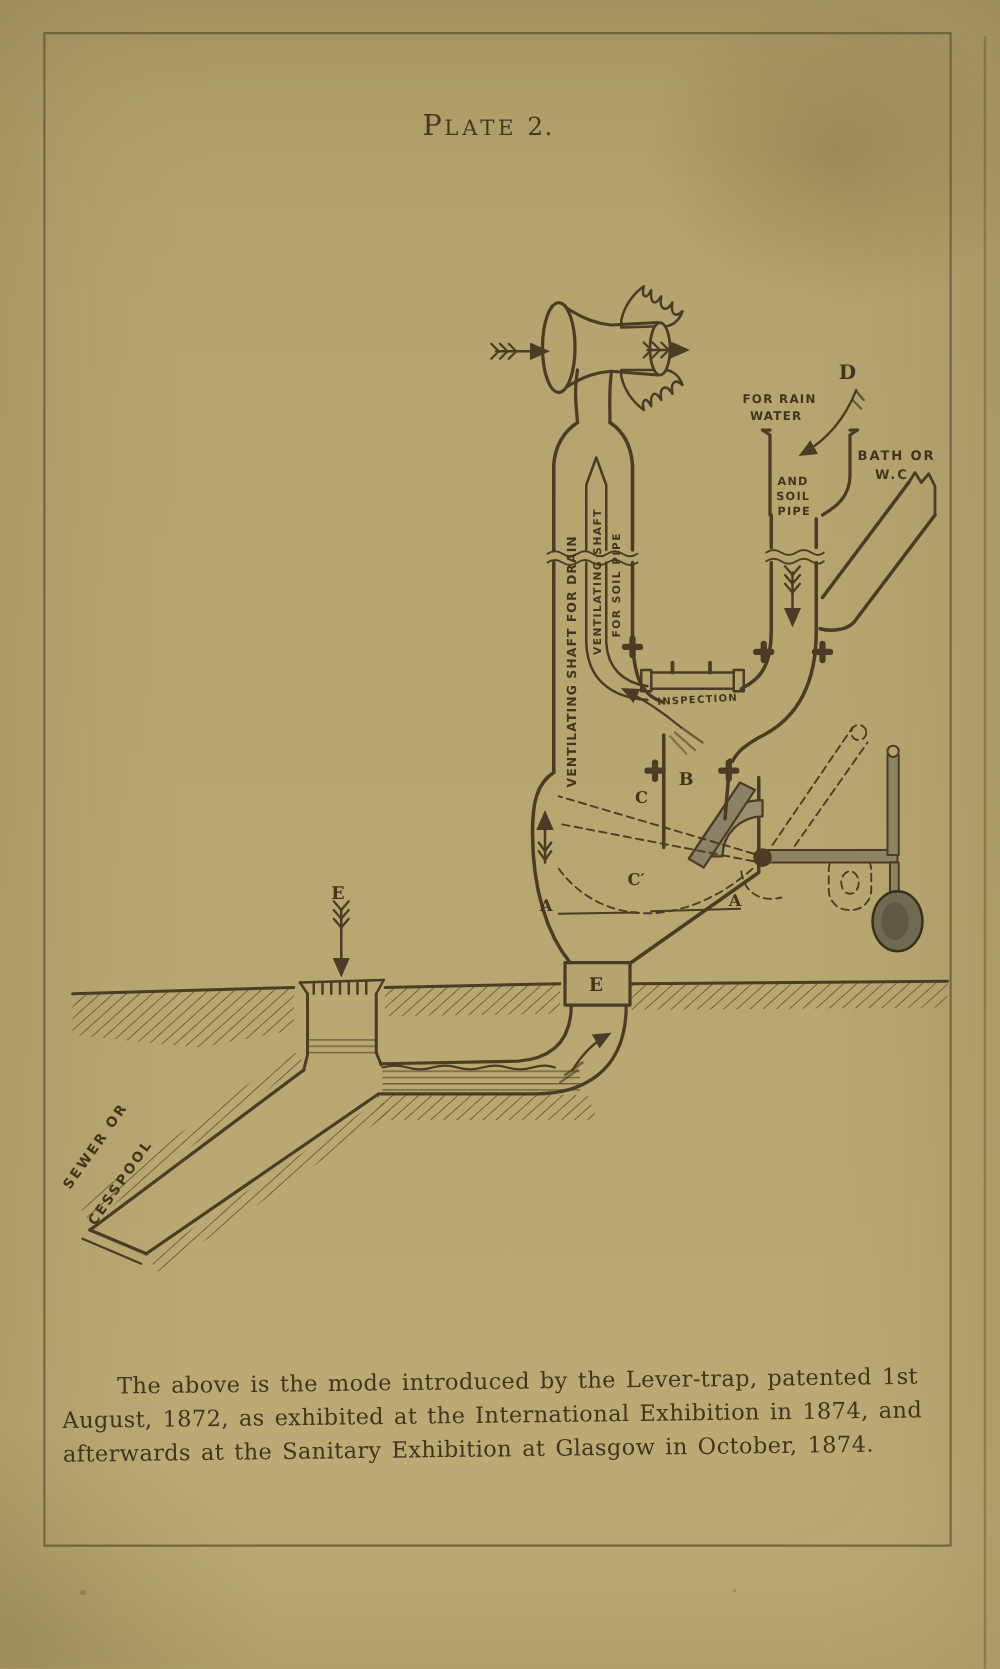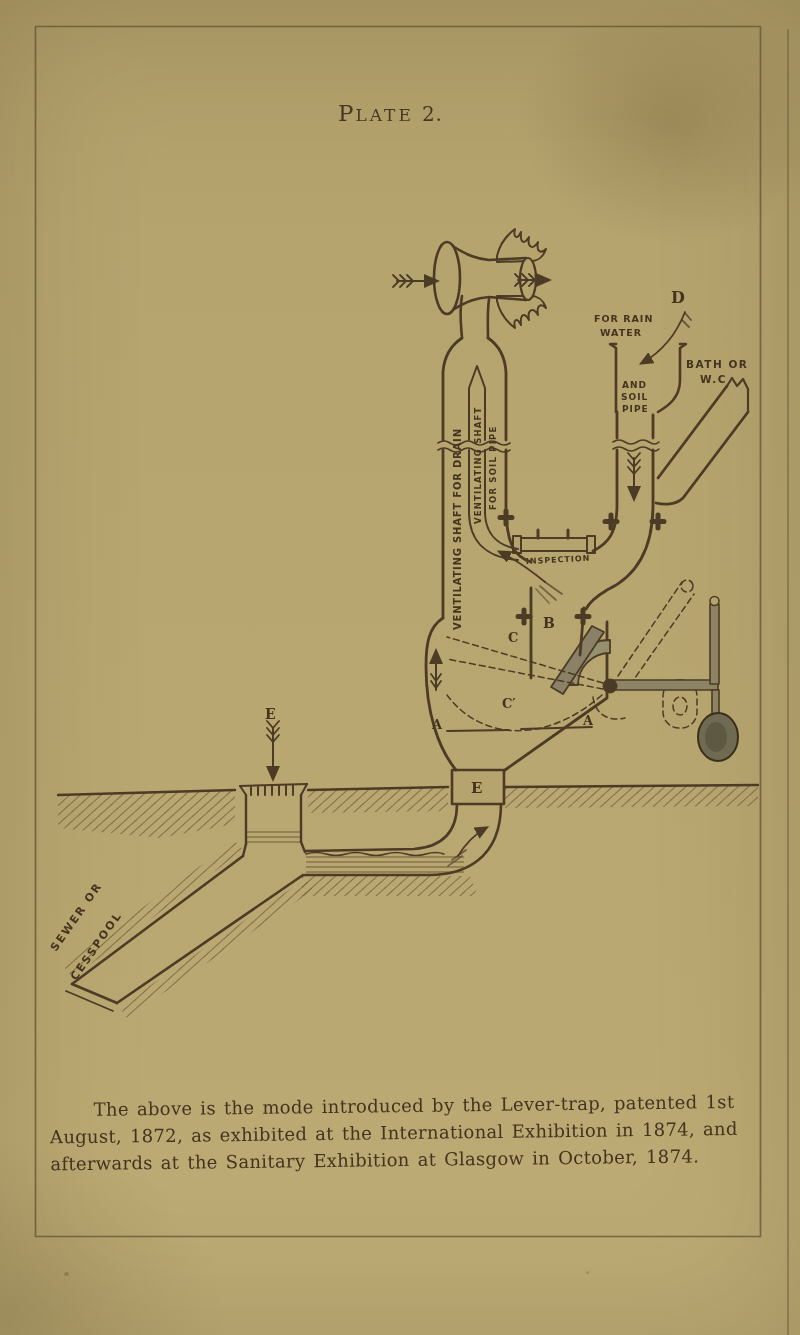--- a/index.html
+++ b/index.html
@@ -10,21 +10,21 @@
   }
   .paper-tone{
     position:absolute;inset:0;pointer-events:none;
     background:
       radial-gradient(220px 180px at 84% 9%, rgba(104,82,46,.28), rgba(104,82,46,0) 70%),
       radial-gradient(300px 240px at 2% 98%, rgba(90,74,40,.18), rgba(90,74,40,0) 70%),
       linear-gradient(to bottom, rgba(120,100,55,.10), rgba(120,100,55,0) 18%, rgba(230,210,150,.10) 80%, rgba(235,216,155,.16));
     box-shadow:inset 0 0 140px rgba(72,58,30,.22);
   }
   .plate-title{
-    position:absolute;left:338px;top:100px;width:140px;
+    position:absolute;left:338px;top:88px;width:140px;
     color:#483724;white-space:nowrap;
   }
   .plate-title .cap{font-size:23px;letter-spacing:2px;}
   .plate-title .small{font-size:17px;letter-spacing:3px;}
   .plate-title .num{font-size:20px;margin-left:8px;letter-spacing:1px;}
   .caption{
     position:absolute;left:50px;top:1092px;width:712px;
     color:#43331f;font-size:18px;line-height:27px;
     transform:rotate(-0.7deg);
     letter-spacing:.3px;word-spacing:2px;

